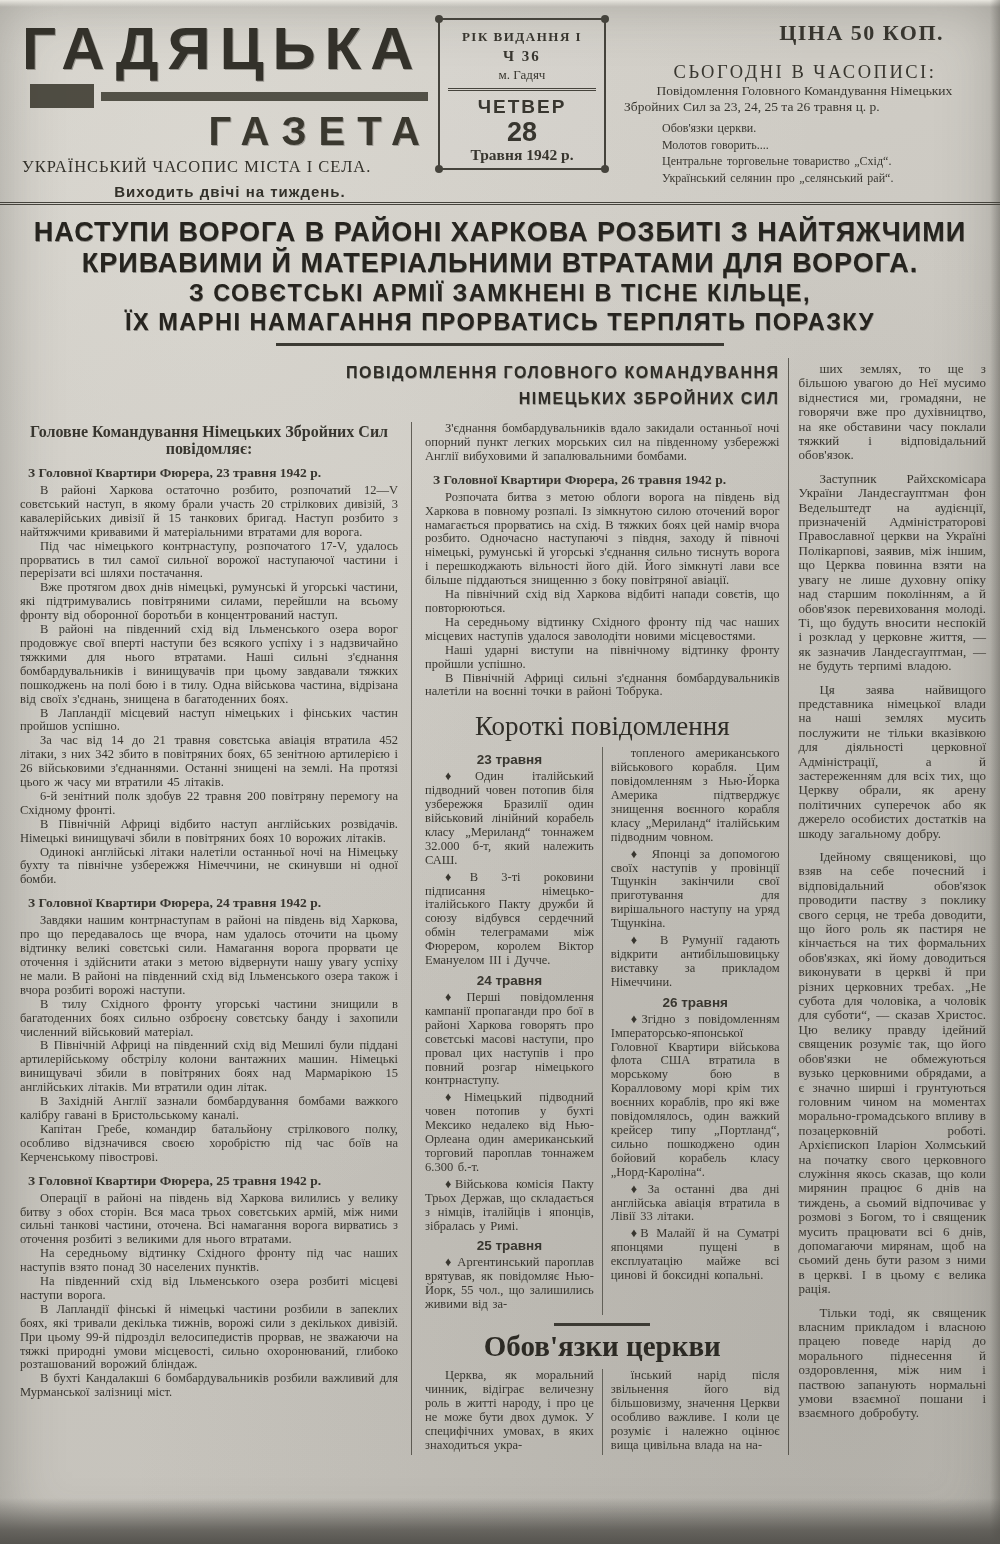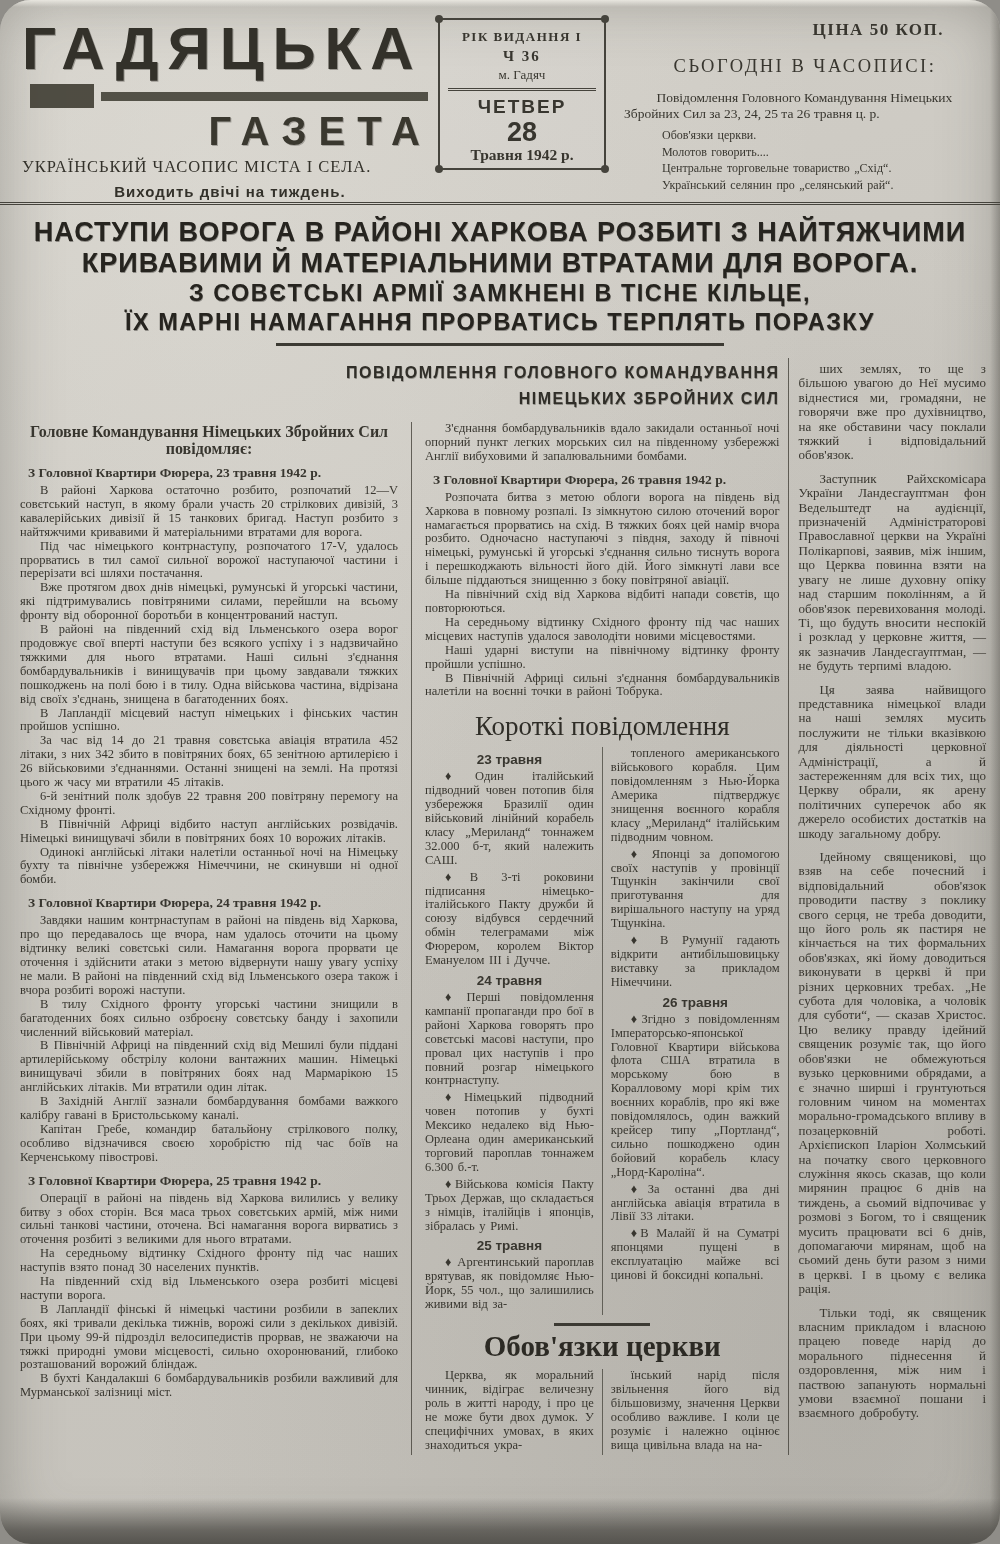--- a/index.html
+++ b/index.html
@@ -5,21 +5,20 @@
   html,body{margin:0;padding:0;background:#8f8d88;}
   .page{
     position:relative;width:1000px;height:1544px;margin:0 auto;overflow:hidden;
     background:
       radial-gradient(ellipse at 20% 10%, rgba(235,233,226,.35), rgba(0,0,0,0) 55%),
       radial-gradient(ellipse at 85% 90%, rgba(90,88,82,.18), rgba(0,0,0,0) 60%),
       linear-gradient(165deg,#d2cfc8 0%,#cac7c0 40%,#c5c2bb 100%);
     box-shadow:inset 0 0 60px rgba(70,68,62,.35);
     color:#38362f;
     font-family:"Liberation Serif","DejaVu Serif",serif;
-    border-radius:31px;
   }
   
   .header{display:flex;height:205px;border-bottom:3px double #45433c;box-sizing:border-box;padding-top:18px;}
   .masthead{width:438px;padding-left:22px;box-sizing:border-box;}
   .mast-title1{font-family:"Liberation Sans","DejaVu Sans",sans-serif;font-weight:bold;font-size:60px;line-height:62px;letter-spacing:9px;color:#33312a;text-shadow:1px 1px 0 rgba(40,38,32,.35);}
   .mast-bar-row{display:flex;align-items:center;gap:7px;margin:4px 10px 0 8px;}
   .ink-block{width:64px;height:24px;background:#3b392f;opacity:.88;}
   .ink-rule{flex:1;height:9px;background:#3b392f;opacity:.85;}
   .mast-title2{font-family:"Liberation Sans","DejaVu Sans",sans-serif;font-weight:bold;font-size:40px;line-height:42px;letter-spacing:12px;text-align:right;margin:2px 6px 0 0;color:#3a382f;text-shadow:1px 1px 0 rgba(40,38,32,.3);}
   .mast-subtitle{font-size:16.5px;letter-spacing:1px;text-align:left;margin-top:5px;color:#33312a;}
@@ -30,23 +29,23 @@
   .cd-tl{top:-5px;left:-5px;} .cd-tr{top:-5px;right:-5px;} .cd-bl{bottom:-5px;left:-5px;} .cd-br{bottom:-5px;right:-5px;}
   .issue-year{font-weight:bold;font-size:13px;letter-spacing:1.5px;}
   .issue-number{font-weight:bold;font-size:15px;margin-top:3px;letter-spacing:2px;}
   .issue-place{font-size:13px;margin-top:2px;}
   .issue-divider{border-top:3px double #45433c;margin:5px 8px;}
   .issue-weekday{font-family:"Liberation Sans","DejaVu Sans",sans-serif;font-weight:bold;font-size:19px;letter-spacing:2px;}
   .issue-day{font-family:"Liberation Sans","DejaVu Sans",sans-serif;font-weight:bold;font-size:27px;line-height:28px;}
   .issue-date{font-weight:bold;font-size:15.5px;}
   
   .header-right{flex:1;padding:0 14px 0 18px;box-sizing:border-box;}
-  .price{font-weight:bold;font-size:17px;letter-spacing:1.5px;text-align:right;margin:2px 42px 0 0;}
+  .price{font-weight:bold;font-size:22px;letter-spacing:1.5px;text-align:right;margin:2px 42px 0 0;}
   .toc-title{font-size:18.5px;letter-spacing:2.5px;text-align:center;margin-top:16px;}
-  .toc-lead{font-size:13.5px;line-height:15.5px;margin-top:13px;text-indent:2.4em;text-align:left;}
+  .toc-lead{font-size:13.5px;line-height:15.5px;text-indent:2.4em;text-align:left;}
   .toc-items{margin:6px 0 0 38px;}
   .toc-items .tx-para{font-size:12px;line-height:16.5px;text-indent:0;text-align:left;margin:0;}
   
   .headline{padding:12px 14px 6px;text-align:center;font-family:"Liberation Sans","DejaVu Sans",sans-serif;font-weight:bold;color:#26241f;}
   .hl-lg{font-size:27px;line-height:31px;letter-spacing:1px;text-shadow:.5px .5px 0 rgba(30,28,24,.4);}
   .hl-sm{font-size:23.5px;line-height:29px;letter-spacing:1.5px;text-shadow:.5px .5px 0 rgba(30,28,24,.4);}
   .headline-rule{width:46%;border-top:3px solid #3c3a33;margin:6px auto 0;}
   
   .content{display:flex;padding:6px 10px 0 20px;box-sizing:border-box;}
   .left-group{width:766px;}

